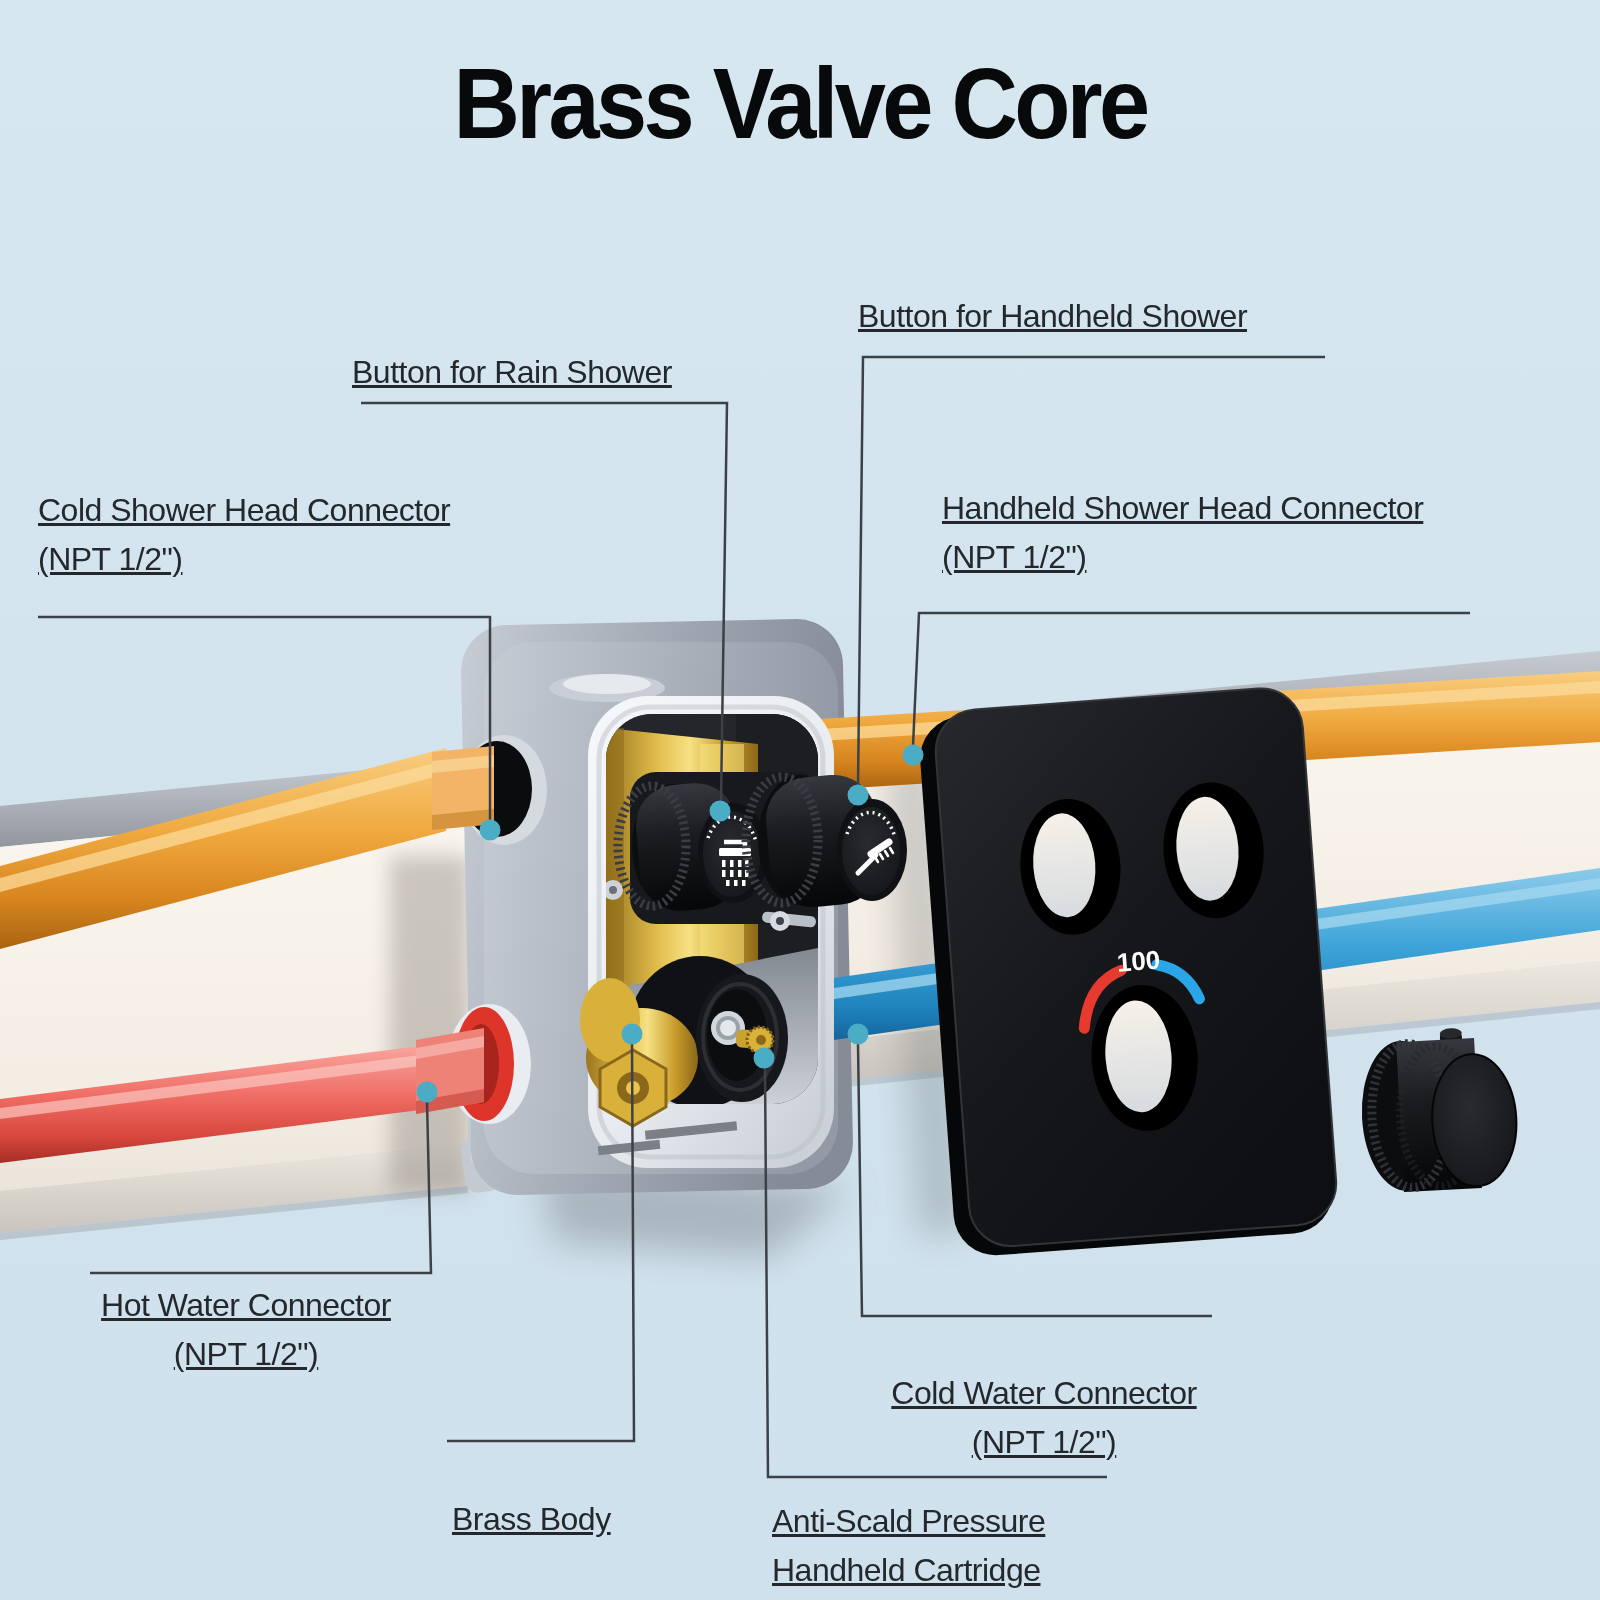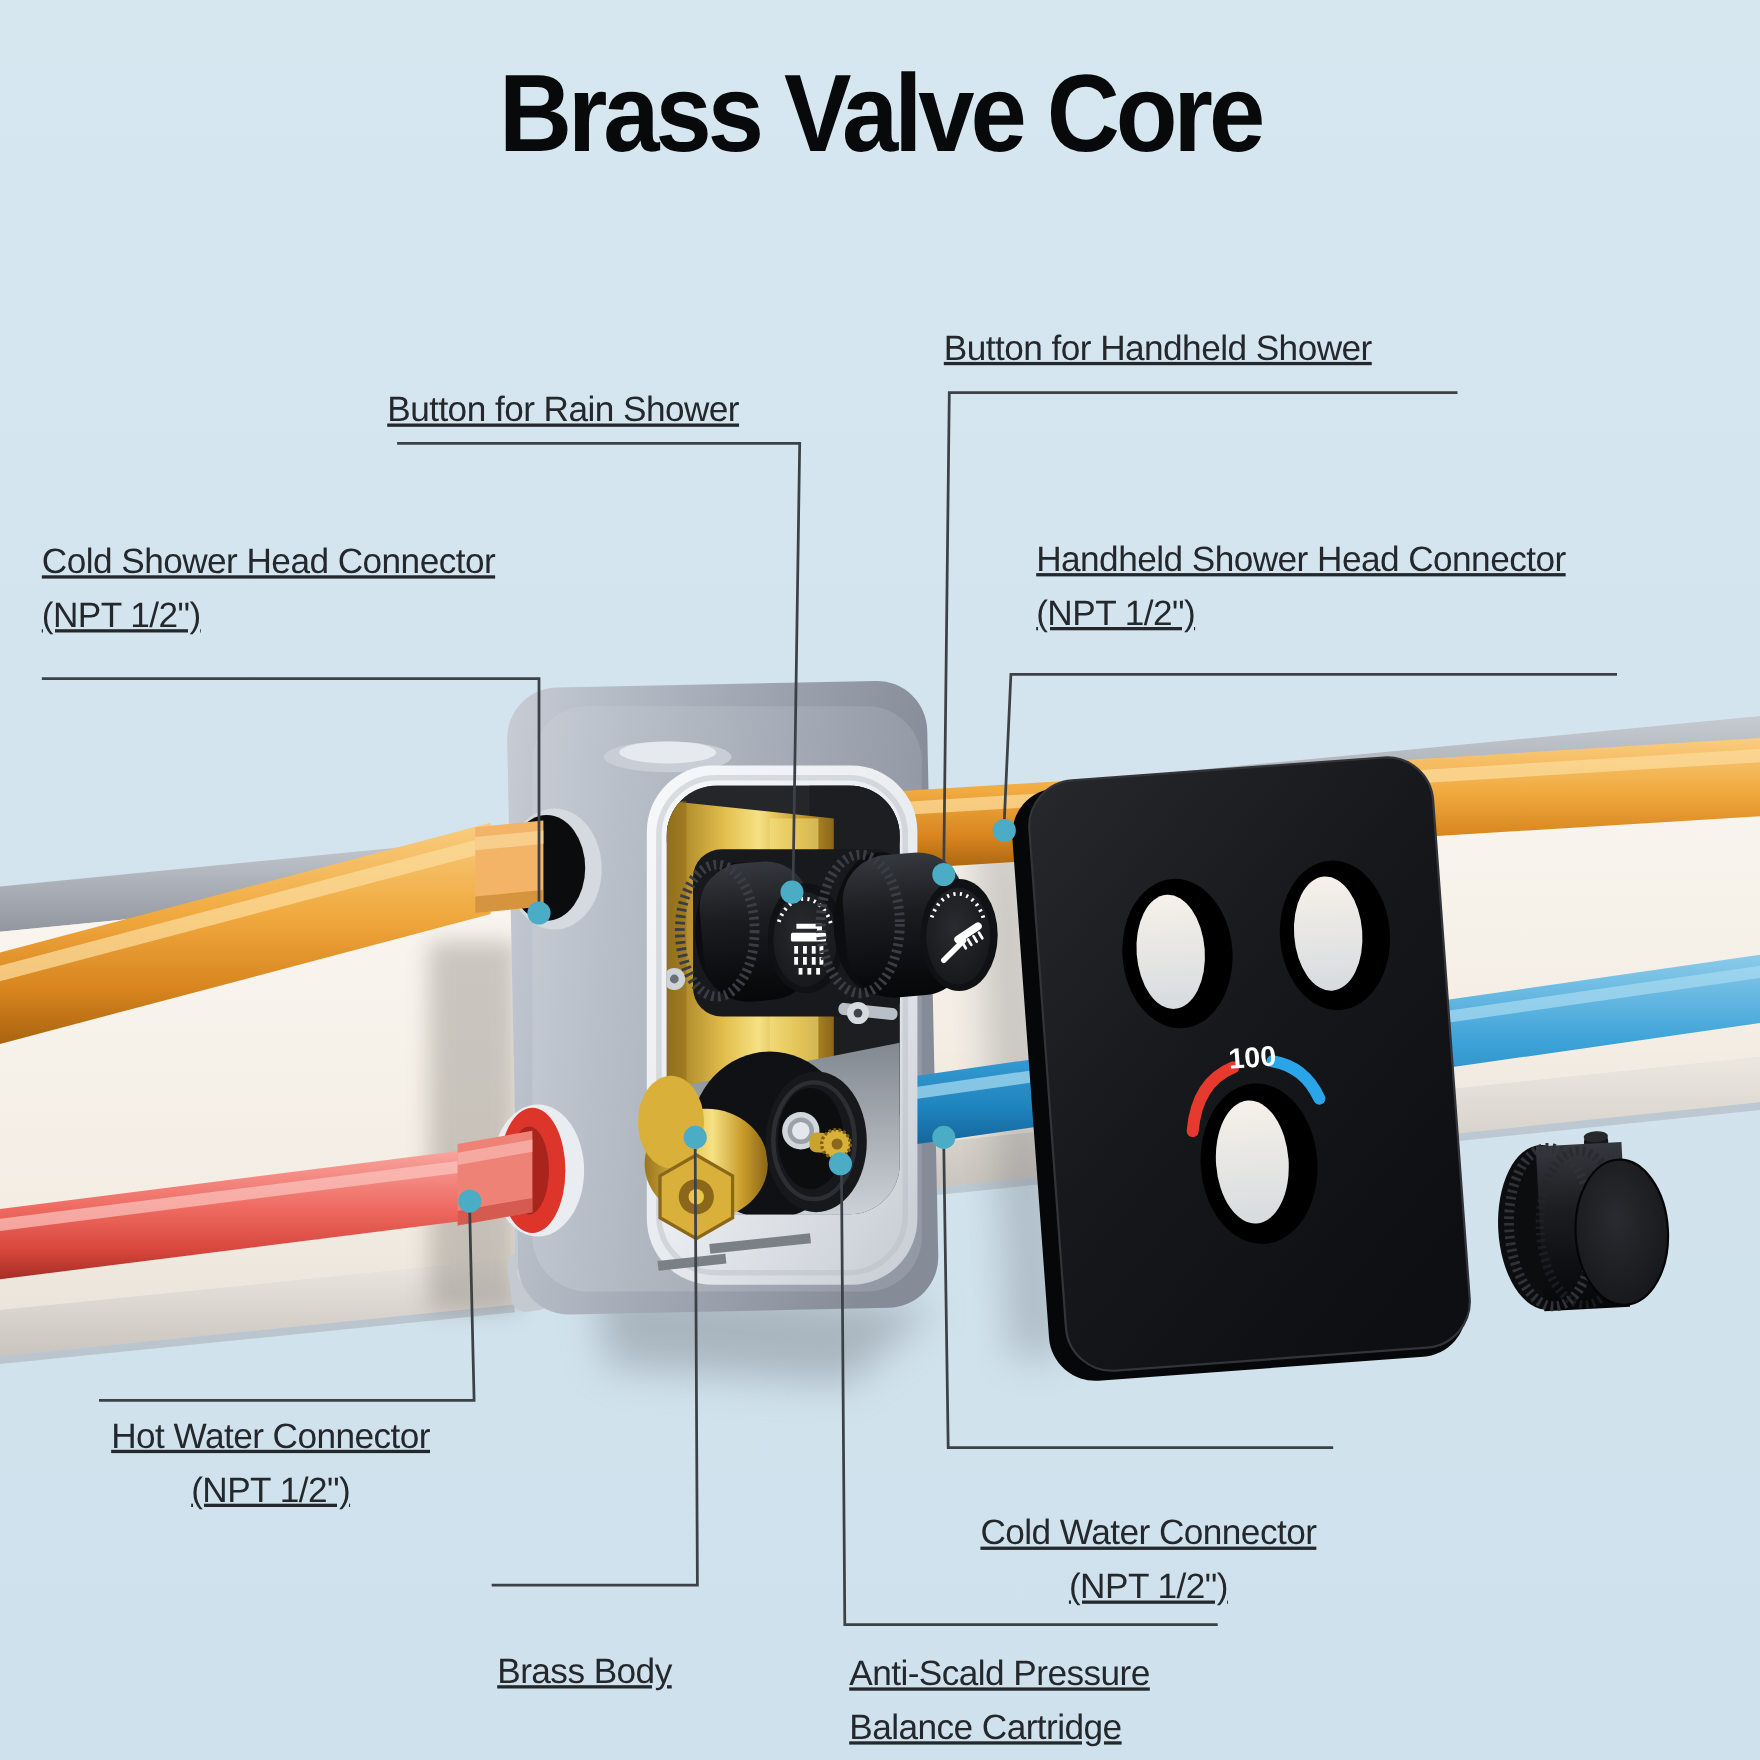--- a/index.html
+++ b/index.html
@@ -358,16 +358,16 @@
 
 <div class="lbl right" style="left:836px;top:1369px;width:376px;margin-left:20px;">
   <div>Cold Water Connector</div>
   <div>(NPT 1/2")</div>
 </div>
 
 <div class="lbl" style="left:452px;top:1459px;margin-top:36px;">Brass Body</div>
 
 <div class="lbl" style="left:772px;top:1497px;">
   <div>Anti-Scald Pressure</div>
-  <div>Balance Cartridge</div>
+  <div>Handheld Cartridge</div>
 </div>
 
 </div>
 
 </body></html>

